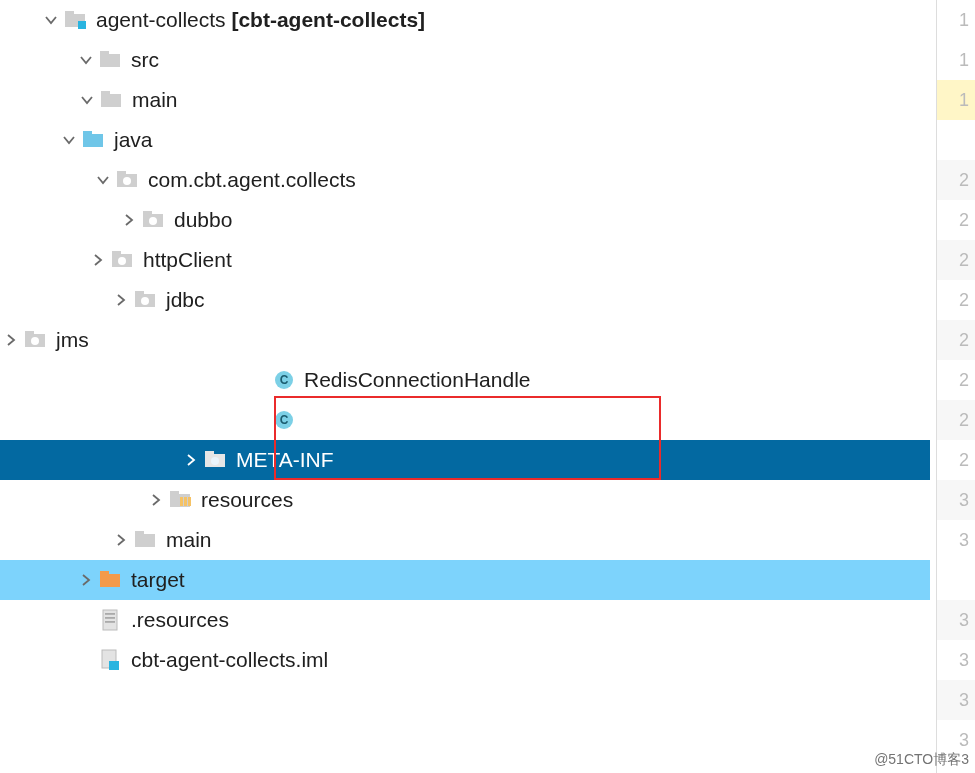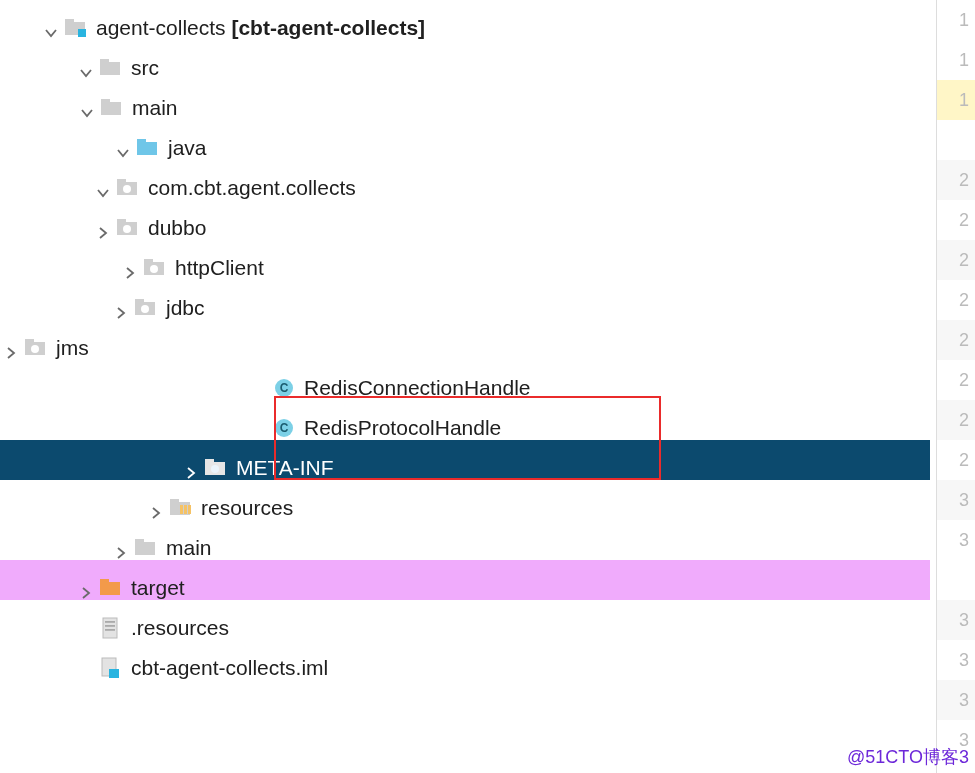--- a/index.html
+++ b/index.html
@@ -1,32 +1,32 @@
 <!DOCTYPE html>
 <html><head>
 <meta charset="utf-8">
 <style>
   html,body{margin:0;padding:0;font-family:"Segoe UI",Arial,sans-serif;font-size:21px;color:#202020;background:#fff;height:100%;overflow:hidden}
   .wrap{position:relative;width:975px;height:773px;overflow:hidden}
   .tree{position:absolute;left:0;top:0;width:930px;height:773px}
-  .row{display:flex;align-items:flex-end;height:40px;white-space:nowrap}
-  .row.highlight{background:#f0abfc}
-  .row.selected{background:#0c4a6e;color:#fff}
+  .row{display:flex;align-items:center;height:40px;white-space:nowrap}
+  .row.highlight{background:#7dd3fc}
+  .row.selected{background:#0369a1;color:#fff}
   .chev{width:22px;display:flex;align-items:center;justify-content:center;margin-right:2px}
   .chev svg{display:block}
   .ic{width:24px;height:24px;display:flex;align-items:center;justify-content:center;margin-right:8px}
   .ic svg{display:block}
   .lbl{font-weight:400}
   .suffix{font-weight:700}
   .redbox{position:absolute;border:2px solid #ea2b2b;pointer-events:none;left:274px;top:396px;width:383px;height:80px}
   .gutter{position:absolute;right:0;top:0;width:38px;height:773px;border-left:1px solid #ddd;background:#fff;font-size:18px;color:#bbb;text-align:right}
   .gline{height:40px;line-height:40px;padding-right:6px;box-sizing:border-box}
   .gline.yellow{background:#fff6c7}
   .gline.light{background:#f7f7f7}
-  .watermark{position:absolute;right:6px;bottom:4px;font-size:18px;color:#6d28d9}
+  .watermark{position:absolute;right:6px;bottom:4px;font-size:14px;color:#737373}
 </style>
 </head>
 <body>
 
 <div class="wrap">
 
   <div class="tree">
 
     <div class="row" style="padding-left:40px">
       <span class="chev">
@@ -67,21 +67,21 @@
       </span>
       <span class="ic">
         <svg width="22" height="18" viewBox="0 0 22 18">
             <rect x="0" y="3" width="20" height="13" fill="#cfcfcf"></rect>
             <rect x="0" y="0" width="9" height="5" fill="#cfcfcf"></rect>
           </svg>
       </span>
       <span class="lbl">main</span>
     </div>
 
-    <div class="row" style="padding-left:112px">
+    <div class="row" style="padding-left:58px">
       <span class="chev">
         <svg width="14" height="14" viewBox="0 0 14 14">
             <path d="M2 4l5 6 5-6" fill="none" stroke="#6a6a6a" stroke-width="1.8"></path>
           </svg>
       </span>
       <span class="ic">
         <svg width="22" height="18" viewBox="0 0 22 18">
             <rect x="0" y="3" width="20" height="13" fill="#6fc6e8"></rect>
             <rect x="0" y="0" width="9" height="5" fill="#6fc6e8"></rect>
           </svg>
@@ -98,37 +98,37 @@
       <span class="ic">
         <svg width="22" height="18" viewBox="0 0 22 18">
             <rect x="0" y="3" width="20" height="13" fill="#cfcfcf"></rect>
             <rect x="0" y="0" width="9" height="5" fill="#cfcfcf"></rect>
             <circle cx="10" cy="10" r="4" fill="#fff"></circle>
           </svg>
       </span>
       <span class="lbl">com.cbt.agent.collects</span>
     </div>
 
-    <div class="row" style="padding-left:92px">
+    <div class="row" style="padding-left:118px">
       <span class="chev">
         <svg width="14" height="14" viewBox="0 0 14 14">
             <path d="M4 2l6 5-6 5" fill="none" stroke="#6a6a6a" stroke-width="1.8"></path>
           </svg>
       </span>
       <span class="ic">
         <svg width="22" height="18" viewBox="0 0 22 18">
             <rect x="0" y="3" width="20" height="13" fill="#cfcfcf"></rect>
             <rect x="0" y="0" width="9" height="5" fill="#cfcfcf"></rect>
             <circle cx="10" cy="10" r="4" fill="#fff"></circle>
           </svg>
       </span>
       <span class="lbl">dubbo</span>
     </div>
 
-    <div class="row" style="padding-left:119px">
+    <div class="row" style="padding-left:87px">
       <span class="chev">
         <svg width="14" height="14" viewBox="0 0 14 14">
             <path d="M4 2l6 5-6 5" fill="none" stroke="#6a6a6a" stroke-width="1.8"></path>
           </svg>
       </span>
       <span class="ic">
         <svg width="22" height="18" viewBox="0 0 22 18">
             <rect x="0" y="3" width="20" height="13" fill="#cfcfcf"></rect>
             <rect x="0" y="0" width="9" height="5" fill="#cfcfcf"></rect>
             <circle cx="10" cy="10" r="4" fill="#fff"></circle>
@@ -180,21 +180,20 @@
       <span class="lbl">RedisConnectionHandle</span>
     </div>
 
     <div class="row" style="padding-left:272px">
       <span class="ic">
         <svg width="22" height="22" viewBox="0 0 22 22">
             <circle cx="11" cy="11" r="9" fill="#7cd0e6"></circle>
             <text x="11" y="15" text-anchor="middle" font-size="12" font-family="Arial" fill="#1b5c6f" font-weight="bold">C</text>
           </svg>
       </span>
-      <span class="lbl">RedisProtocolHandle</span>
     </div>
 
     <div class="row selected" style="padding-left:180px">
       <span class="chev">
         <svg width="14" height="14" viewBox="0 0 14 14">
             <path d="M4 2l6 5-6 5" fill="none" stroke="#ffffff" stroke-width="1.8"></path>
           </svg>
       </span>
       <span class="ic">
         <svg width="22" height="18" viewBox="0 0 22 18">

